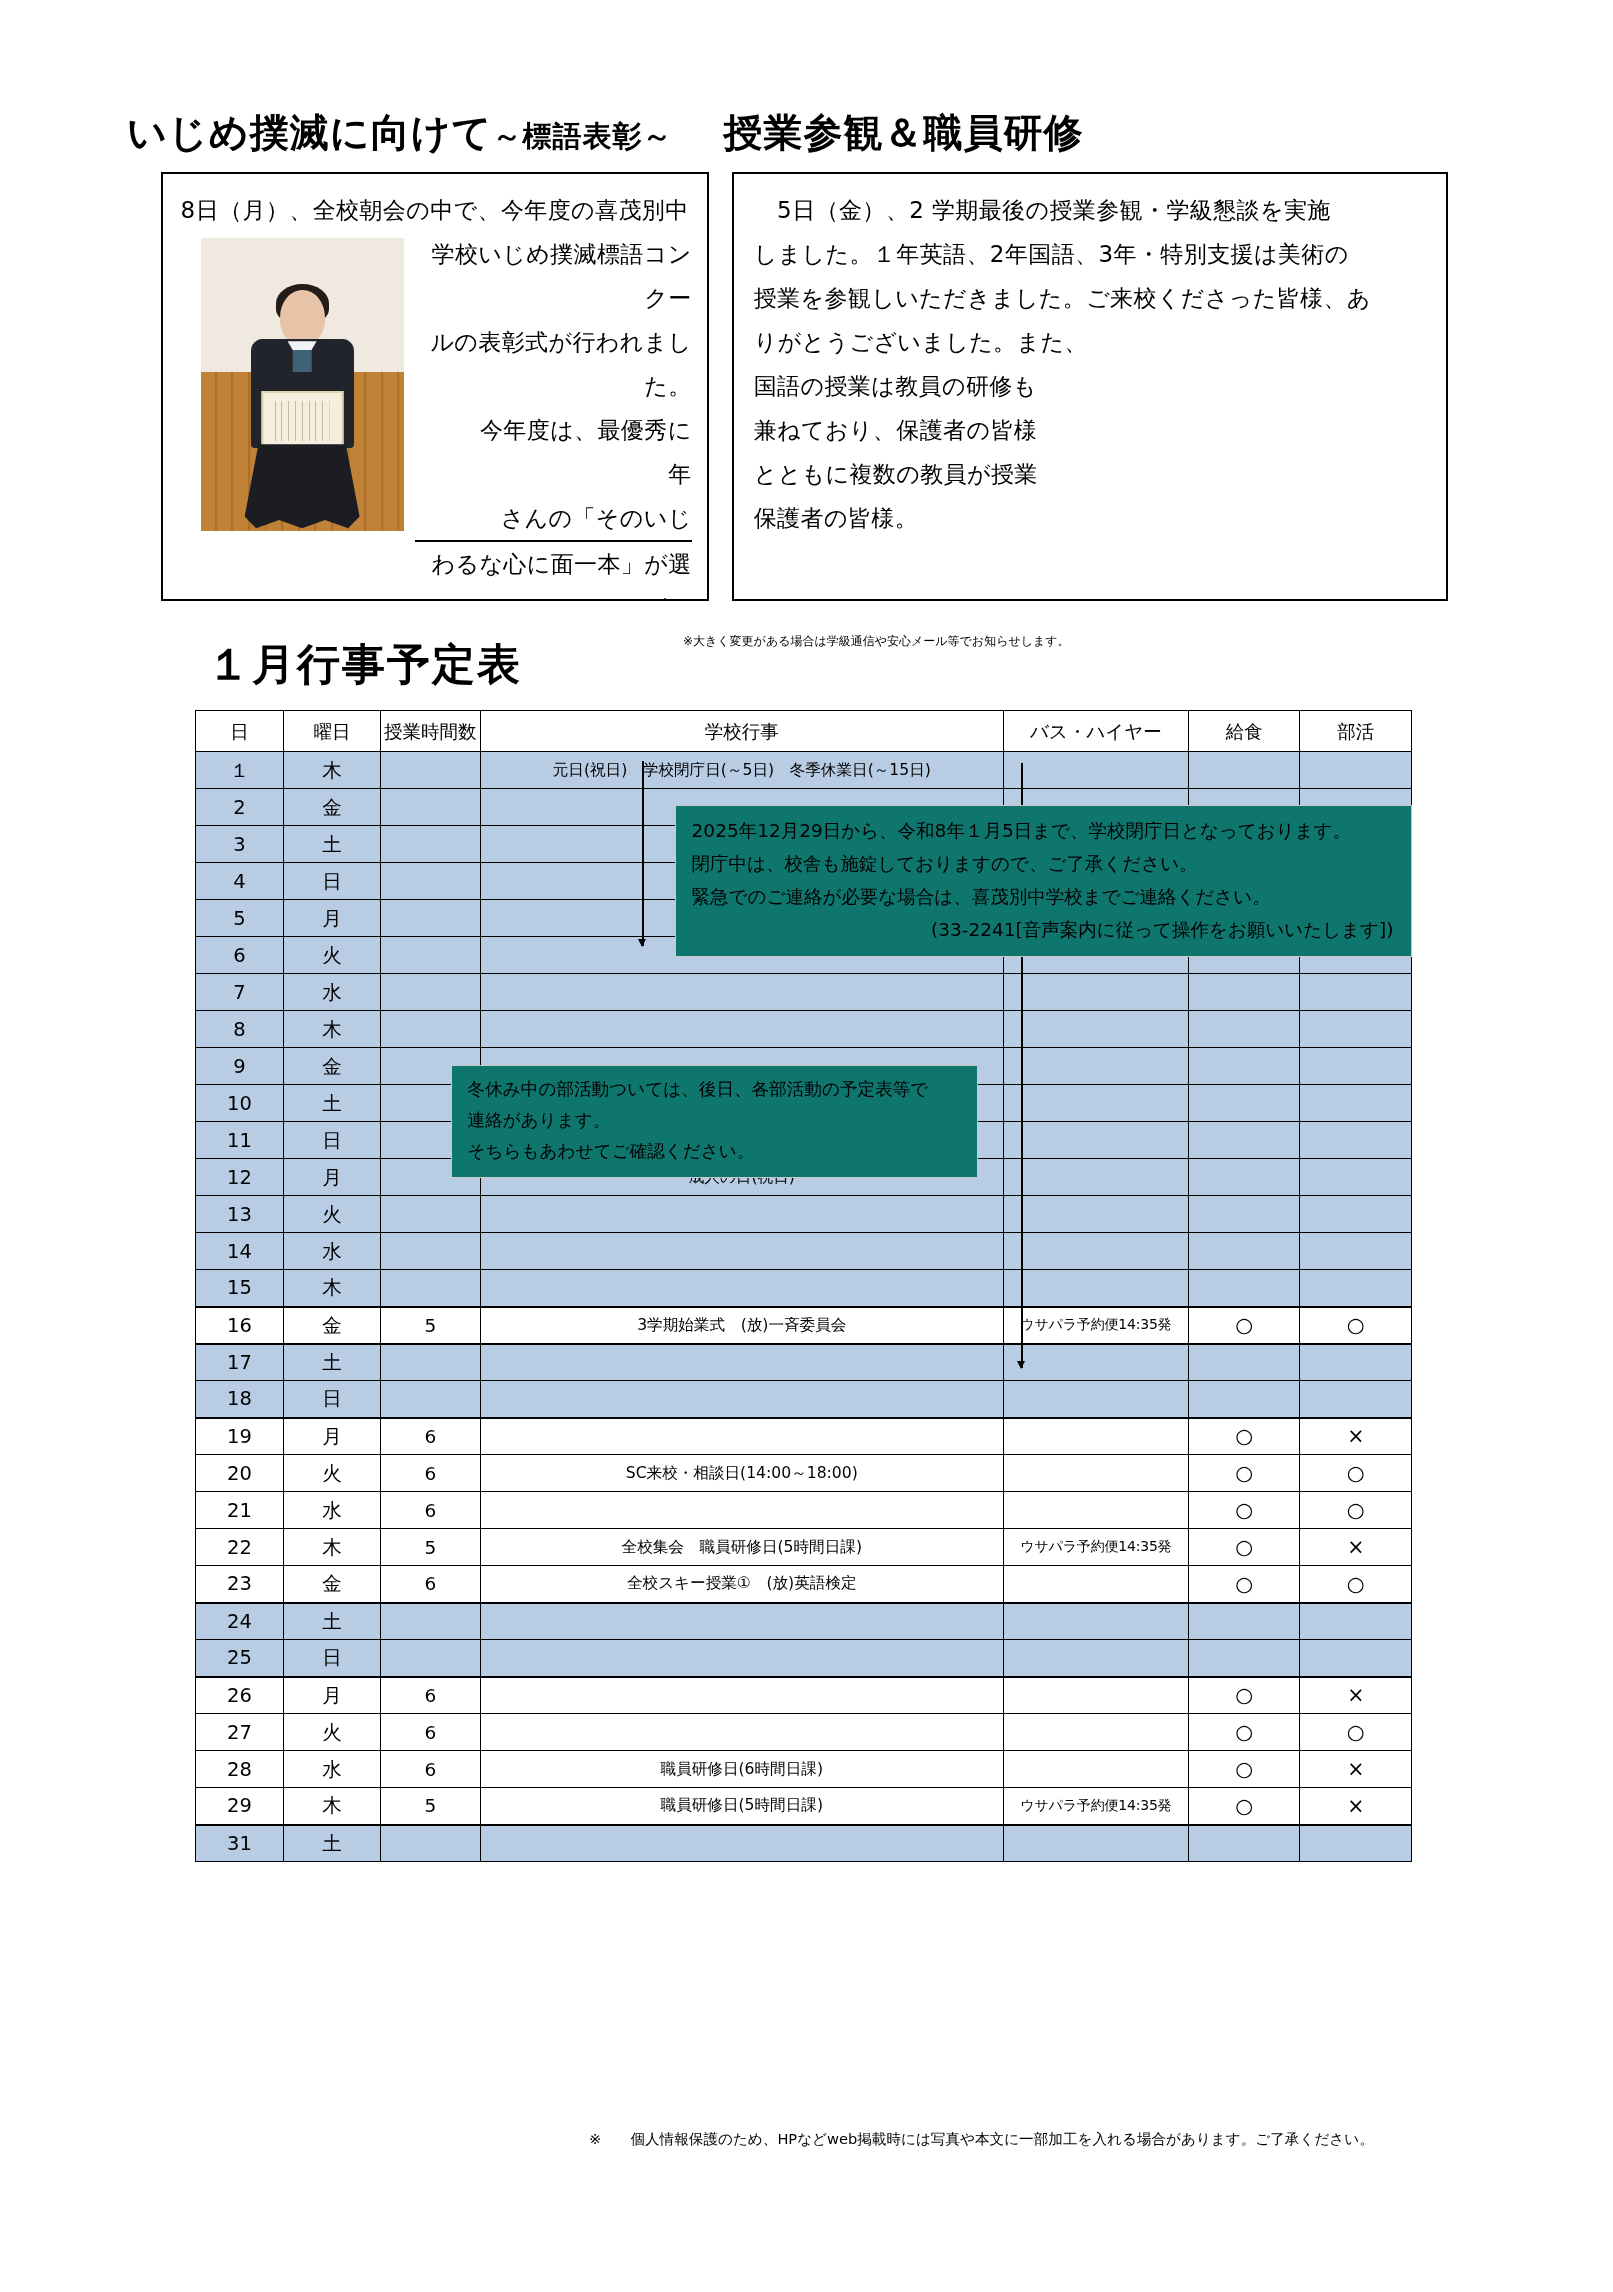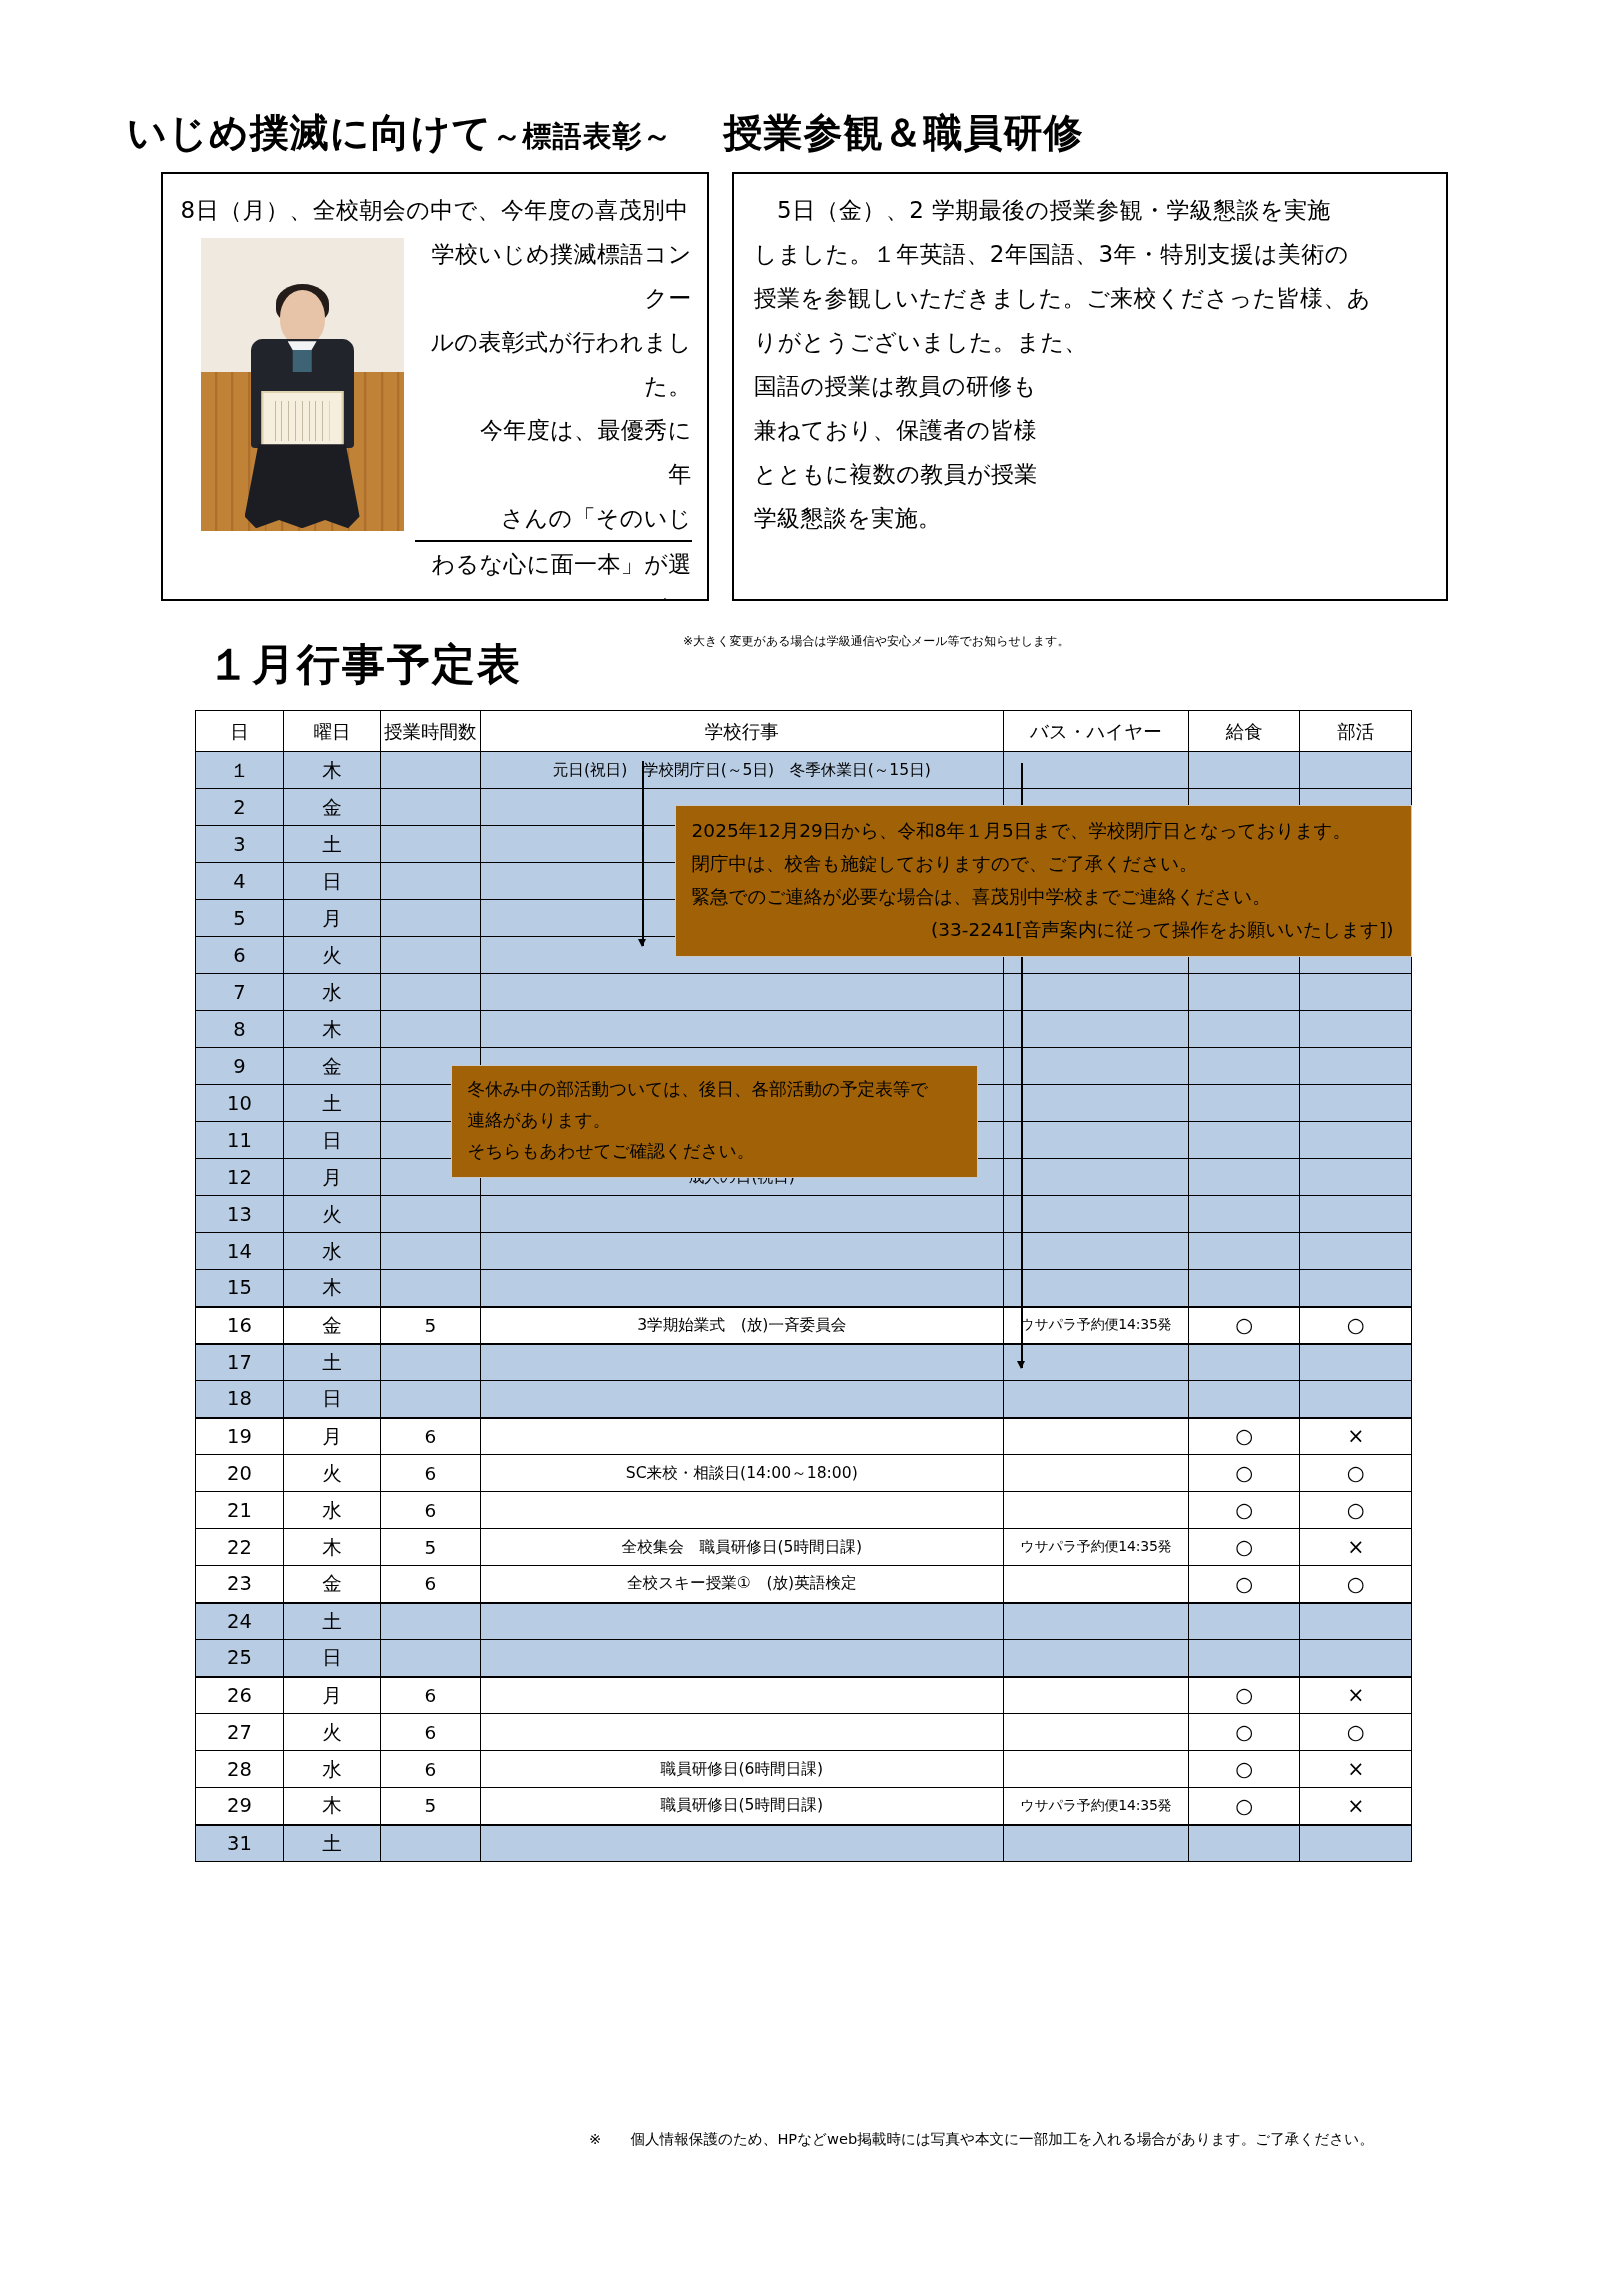--- a/index.html
+++ b/index.html
@@ -200,21 +200,21 @@
   td.event{ text-align:left; padding-left:11.7px; font-size:15.6px; white-space:nowrap; }
   td.bus{ font-size:14px; letter-spacing:-0.2px; }
   td.mark{ font-size:20.5px; }
   tr.shade td{ background:#b8cce4; }
   tr.plain td{ background:#ffffff; }
   tr.thick-top td{ border-top:2.9px solid #000; }
 
   
   .callout{
     position:absolute;
-    background:#a16207;
+    background:#0f766e;
     border:1px solid #c8c8c8;
     font-size:18.5px;
     line-height:33px;
     padding:7.8px 13.7px 9.8px 15.6px;
     white-space:nowrap;
   }
   #callout-closure{ left:675px; top:805px; width:737px; }
   #callout-closure .indent{ display:block; text-align:right; padding-right:3.9px; }
   #callout-club{ left:451px; top:1065px; width:527px; font-size:17.6px; line-height:31px;}
 
@@ -285,21 +285,21 @@
         <p>　5日（金）、2 学期最後の授業参観・学級懇談を実施</p>
         <p>しました。１年英語、2年国語、3年・特別支援は美術の</p>
         <p>授業を参観しいただきました。ご来校くださった皆様、あ</p>
       </div>
       <div class="flowwrap">
         <div class="art-text textcol">
           <p>りがとうございました。また、</p>
           <p>国語の授業は教員の研修も</p>
           <p>兼ねており、保護者の皆様</p>
           <p>とともに複数の教員が授業</p>
-          <p>学級懇談を実施。</p>
+          <p>保護者の皆様。</p>
         </div>
       </div>
     </div>
   </div>
 
 </div>
 
 <div class="sched-title">１月行事予定表</div>
 <div class="sched-note">※大きく変更がある場合は学級通信や安心メール等でお知らせします。</div>
 

